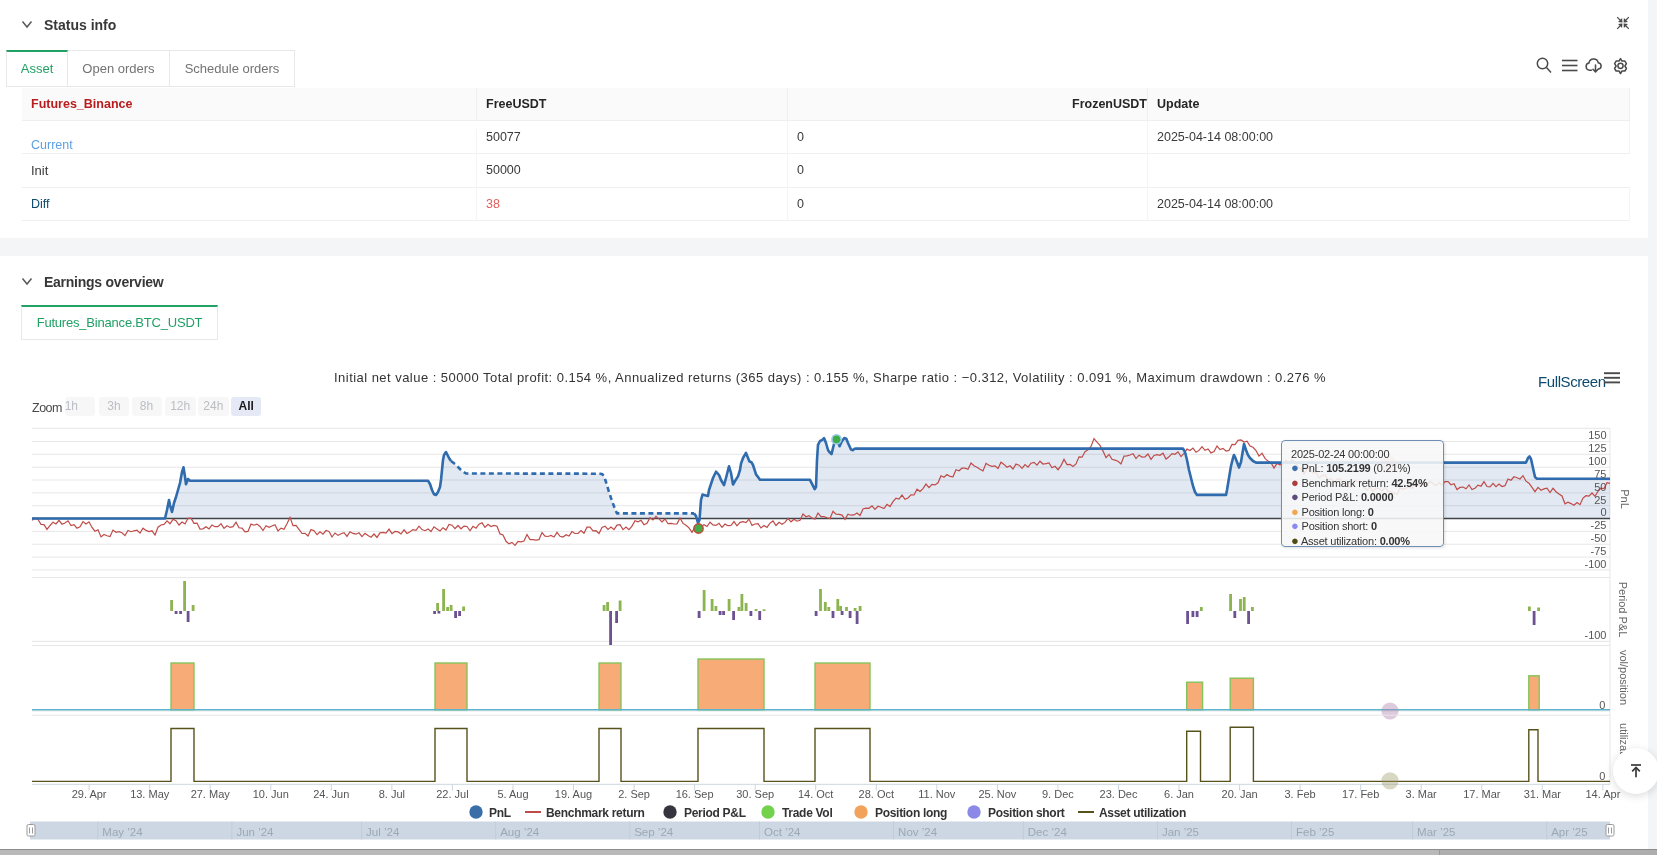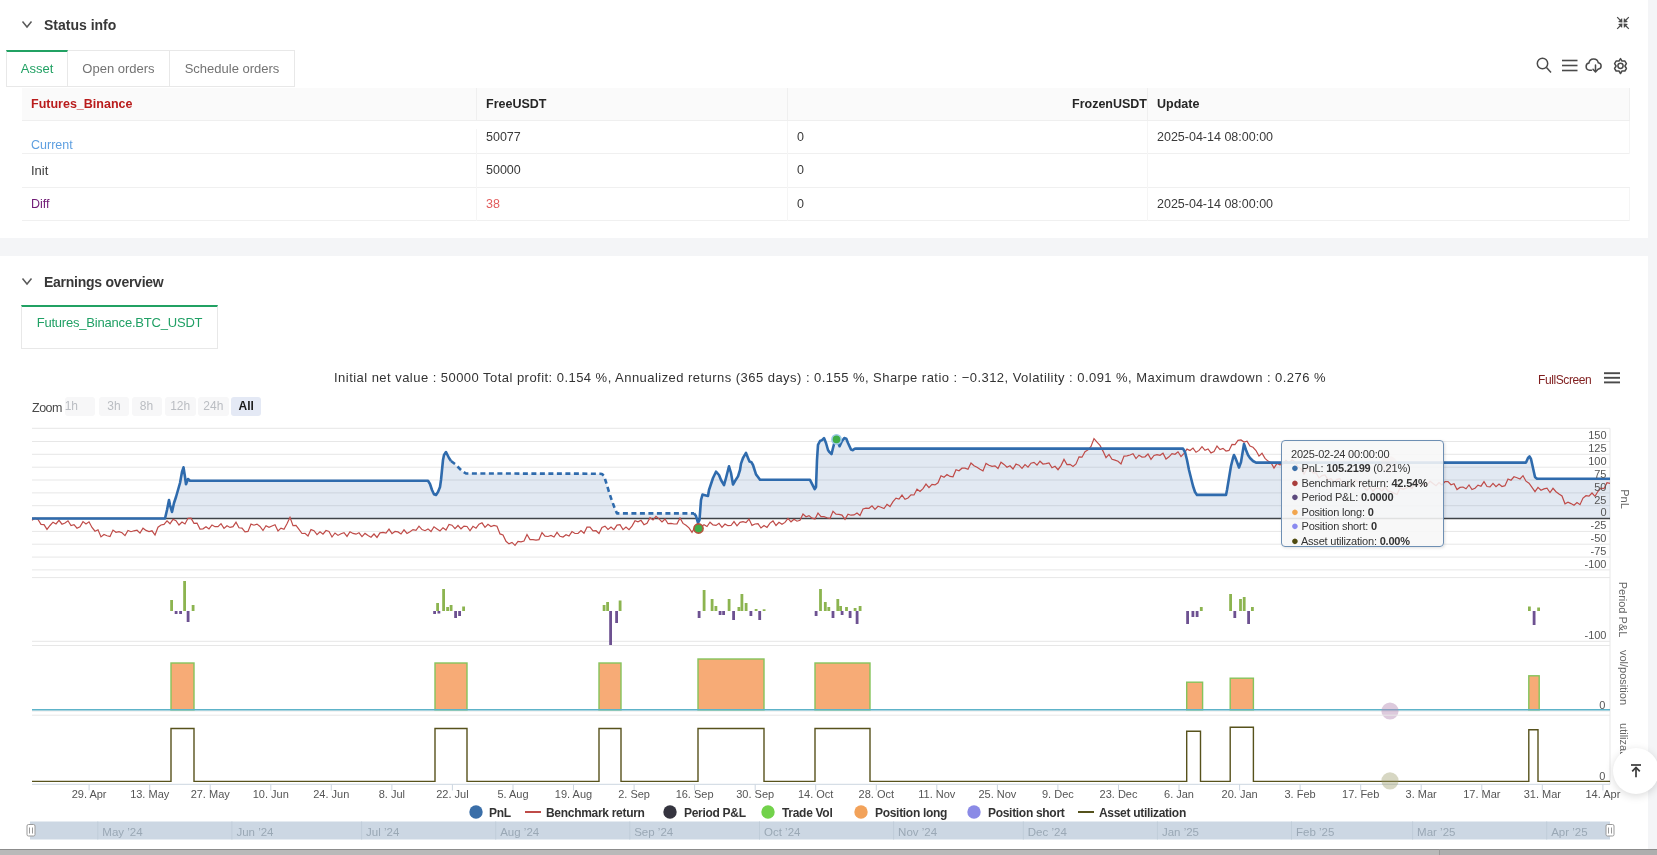--- a/index.html
+++ b/index.html
@@ -55,34 +55,34 @@
       <div style="position:absolute;left:455px;top:0;width:311px;height:33.4px;line-height:33.4px;padding-left:9px;color:#3a3a3a;font-size:12.5px;border-right:1px solid #f5f5f5;">50077</div>
       <div style="position:absolute;left:766px;top:0;width:360px;height:33.4px;line-height:33.4px;padding-left:9px;color:#3a3a3a;font-size:12.5px;border-right:1px solid #f5f5f5;">0</div>
       <div style="position:absolute;left:1126px;top:0;width:482px;height:33.4px;line-height:33.4px;padding-left:9px;color:#3a3a3a;font-size:12.5px;border-right:1px solid #f5f5f5;">2025-04-14 08:00:00</div>
     </div>
     <div style="position:relative;height:33.4px;border-bottom:1px solid #f0f0f0;">
       <div style="position:absolute;left:0px;top:0;width:455px;height:33.4px;line-height:33.4px;padding-left:9px;color:#3a3a3a;font-size:13px;border-right:1px solid #f5f5f5;">Init</div>
       <div style="position:absolute;left:455px;top:0;width:311px;height:33.4px;line-height:33.4px;padding-left:9px;color:#3a3a3a;font-size:12.5px;border-right:1px solid #f5f5f5;">50000</div>
       <div style="position:absolute;left:766px;top:0;width:360px;height:33.4px;line-height:33.4px;padding-left:9px;color:#3a3a3a;font-size:12.5px;border-right:1px solid #f5f5f5;">0</div>
     </div>
     <div style="position:relative;height:33.4px;border-bottom:1px solid #f0f0f0;">
-      <div style="position:absolute;left:0px;top:0;width:455px;height:33.4px;line-height:33.4px;padding-left:9px;color:#701a75;font-size:12.5px;border-right:1px solid #f5f5f5;">Diff</div>
+      <div style="position:absolute;left:0px;top:0;width:455px;height:33.4px;line-height:33.4px;padding-left:9px;color:#0c4a6e;font-size:12.5px;border-right:1px solid #f5f5f5;">Diff</div>
       <div style="position:absolute;left:455px;top:0;width:311px;height:33.4px;line-height:33.4px;padding-left:9px;color:#e25c5c;font-size:12.5px;border-right:1px solid #f5f5f5;">38</div>
       <div style="position:absolute;left:766px;top:0;width:360px;height:33.4px;line-height:33.4px;padding-left:9px;color:#3a3a3a;font-size:12.5px;border-right:1px solid #f5f5f5;">0</div>
       <div style="position:absolute;left:1126px;top:0;width:482px;height:33.4px;line-height:33.4px;padding-left:9px;color:#3a3a3a;font-size:12.5px;border-right:1px solid #f5f5f5;">2025-04-14 08:00:00</div>
     </div>
   </div>
 <div class="card" style="top:256px;width:1648px;height:599px;"></div>
 <svg style="position:absolute;left:21px;top:277px" width="12" height="9" viewBox="0 0 12 9" fill="none" xmlns="http://www.w3.org/2000/svg">
     <path d="M1.5 1.5 L6 7 L10.5 1.5" stroke="#595959" stroke-width="1.5" fill="none"></path>
   </svg>
 <div class="hdr" style="left:44px;top:274px;letter-spacing:-0.25px;">Earnings overview</div>
-<div style="position:absolute;left:21px;top:305px;width:197px;height:44px;border:1px solid #e8e8e8;border-top:2px solid #21a163;background:#fff;color:#20a065;font-size:13px;letter-spacing:-0.2px;text-align:center;line-height:31px;z-index:2;">Futures_Binance.BTC_USDT</div>
+<div style="position:absolute;left:21px;top:305px;width:197px;height:35px;border:1px solid #e8e8e8;border-top:2px solid #21a163;background:#fff;color:#20a065;font-size:13px;letter-spacing:-0.2px;text-align:center;line-height:31px;z-index:2;">Futures_Binance.BTC_USDT</div>
 <div style="position:absolute;left:0;top:370px;width:1660px;text-align:center;font-size:13px;letter-spacing:0.46px;color:#333;">Initial net value : 50000 Total profit: 0.154 %, Annualized returns (365 days) : 0.155 %, Sharpe ratio : −0.312, Volatility : 0.091 %, Maximum drawdown : 0.276 %</div>
-<div style="position:absolute;left:1538px;top:373px;font-size:12px;letter-spacing:-0.4px;color:#7f1d1d;">FullScreen</div>
+<div style="position:absolute;left:1538px;top:373px;font-size:15px;letter-spacing:-0.4px;color:#0c4a6e;">FullScreen</div>
 <svg style="position:absolute;left:1604px;top:372px" width="16" height="12" viewBox="0 0 16 12" xmlns="http://www.w3.org/2000/svg">
 <g stroke="#4a4a4a" stroke-width="1.9">
       <line x1="0" y1="1.2" x2="16" y2="1.2"></line>
       <line x1="0" y1="5.8" x2="16" y2="5.8"></line>
       <line x1="0" y1="10.4" x2="16" y2="10.4"></line>
     </g>
   </svg>
 <div style="position:absolute;left:32px;top:401px;font-size:12.5px;letter-spacing:-0.5px;color:#4a4a4a;">Zoom</div>
 <div style="position:absolute;left:64.7px;top:397px;width:30px;height:19px;background:#f7f7f8;border-radius:3px;font-size:12px;color:#babdc2;text-align:left;line-height:19px;">1h</div>
 <div style="position:absolute;left:98.9px;top:397px;width:30px;height:19px;background:#f7f7f8;border-radius:3px;font-size:12px;color:#babdc2;text-align:center;line-height:19px;">3h</div>

